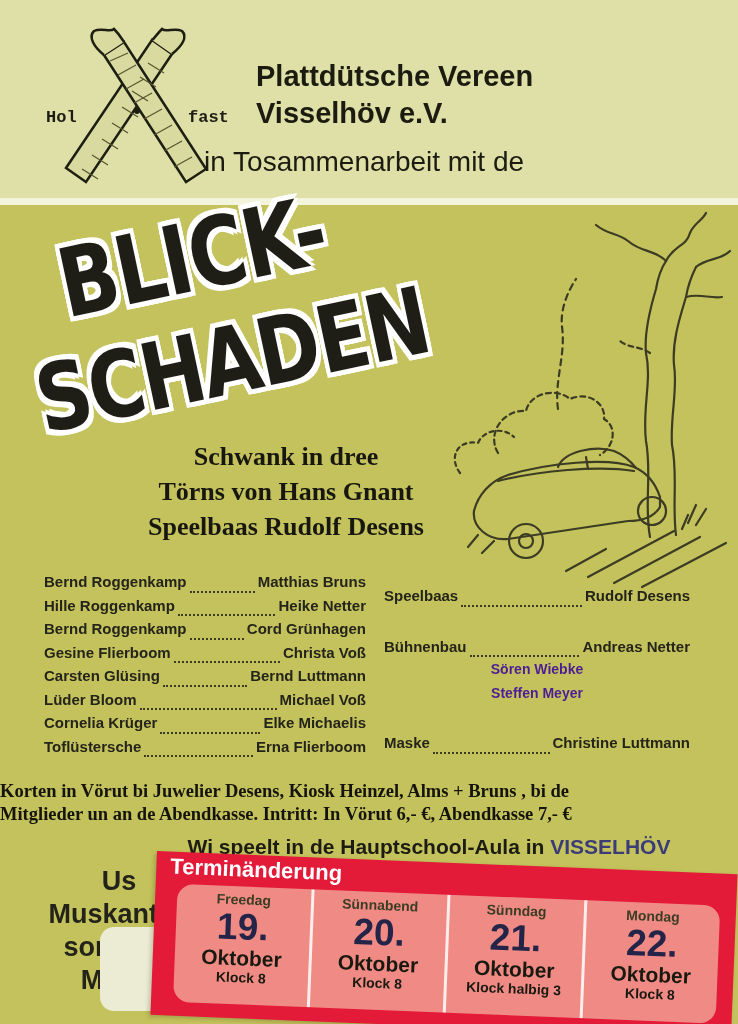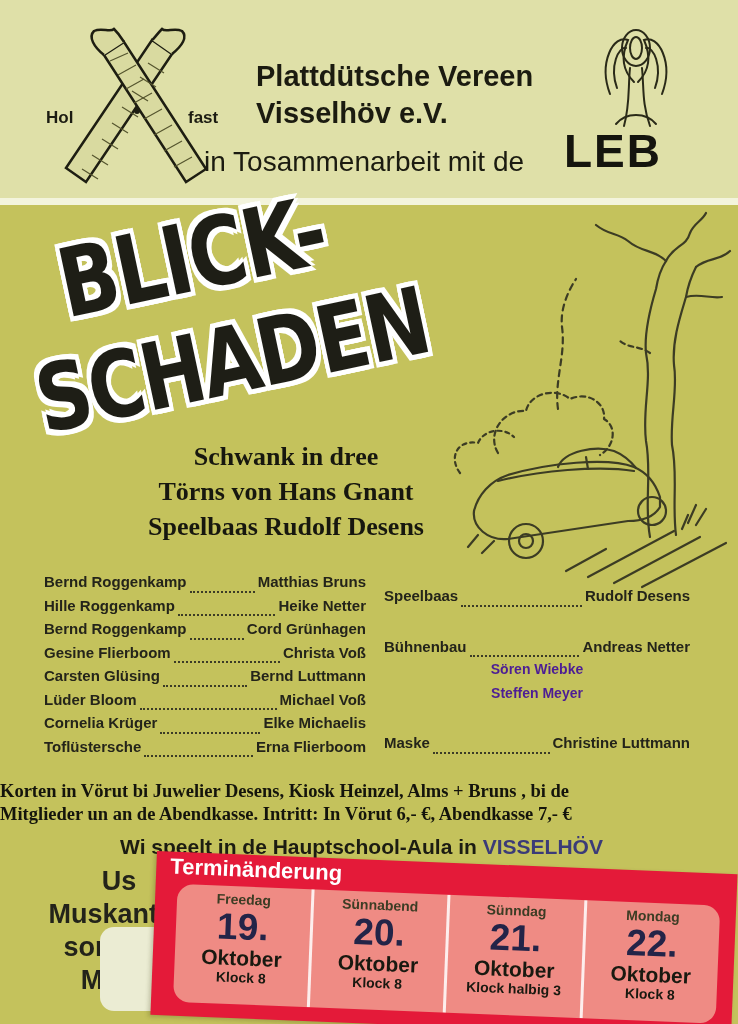--- a/index.html
+++ b/index.html
@@ -3,21 +3,21 @@
 <meta charset="utf-8">
 <style>
   html,body{margin:0;padding:0;background:#ffffff;}
   .poster{position:relative;width:738px;height:1024px;overflow:hidden;
           background:#c4c25c;font-family:"Liberation Sans",sans-serif;}
 
   
   .header{position:absolute;left:0;top:0;width:738px;height:198px;background:#dfe0a8;}
   .separator{position:absolute;left:0;top:198px;width:738px;height:7px;background:#f3f4dc;}
   .crest{position:absolute;left:36px;top:26px;width:200px;height:160px;}
-  .crest-word{position:absolute;font-size:17px;font-weight:bold;color:#1c1c12;}
+  .crest-word{position:absolute;font-size:17px;font-weight:bold;color:#1c1c12;font-family:Liberation Mono, monospace;}
   .crest-word.left{left:46px;top:108px;}
   .crest-word.right{left:188px;top:108px;}
   .org{position:absolute;left:256px;top:58px;font-size:29px;font-weight:bold;
        line-height:37px;color:#1b1b10;}
   .coop{position:absolute;left:204px;top:146px;font-size:28px;color:#1b1b10;}
   .leb{position:absolute;left:556px;top:20px;width:176px;height:162px;}
   .leb-figure{position:absolute;left:26px;top:0;width:104px;height:112px;}
   .leb-text{position:absolute;left:8px;bottom:4px;font-size:46px;font-weight:bold;
             letter-spacing:2px;color:#15150e;font-family:"Liberation Sans",sans-serif;}
 
@@ -44,21 +44,21 @@
         font-weight:600;color:#24241a;white-space:nowrap;}
   .leader{flex:1;border-bottom:2px dotted #3c3c26;margin:0 3px;align-self:flex-end;
         margin-bottom:4px;min-width:12px;}
   .right-name{text-align:center;font-size:14px;font-weight:600;color:#4c1d95;height:23.5px;}
   .gap27{height:27px;} .gap26{height:26px;}
 
   .tickets{position:absolute;left:0;top:575px;width:738px;text-align:left;
         font-family:"Liberation Serif",serif;font-weight:bold;font-size:18.5px;
         line-height:23px;color:#14140c;}
 
-  .venue{position:absolute;left:120px;top:630px;width:618px;
+  .venue{position:absolute;left:120px;top:630px;width:618px;text-align:center;
         font-size:21px;font-weight:bold;color:#1c1c12;white-space:nowrap;}
   .venue .place{color:#3b3b78;}
 
   .music{position:absolute;left:14px;top:660px;width:210px;text-align:center;
         font-size:27px;font-weight:bold;line-height:33px;color:#23231a;z-index:1;}
 
   .cream-box{position:absolute;left:100px;top:722px;width:560px;height:84px;
         background:#ebecd3;border-radius:14px;z-index:2;}
 
   .sticker{position:absolute;left:157px;top:646px;width:581px;height:164px;
@@ -103,36 +103,20 @@
     <div class="crest-word left">Hol</div>
     <div class="crest-word right">fast</div>
 
     <div class="org">
       <div>Plattdütsche Vereen</div>
       <div>Visselhöv e.V.</div>
     </div>
 
     <div class="coop">in Tosammenarbeit mit de</div>
 
-    <div class="leb">
-      <svg class="leb-figure" viewBox="0 0 100 112">
-        <g class="skt">
-          <path d="M26,74 C14,42 30,14 44,20 C36,38 40,52 50,62"></path>
-          <path d="M33,68 C25,46 35,26 42,28"></path>
-          <path d="M78,74 C90,42 74,14 60,20 C68,38 64,52 54,62"></path>
-          <path d="M71,68 C79,46 69,26 62,28"></path>
-          <ellipse cx="52" cy="28" rx="14" ry="18"></ellipse>
-          <ellipse cx="52" cy="28" rx="6" ry="11"></ellipse>
-          <path d="M46,48 C44,68 46,84 40,106"></path>
-          <path d="M58,48 C60,68 58,84 66,106"></path>
-          <path d="M32,104 C42,92 62,92 72,104"></path>
-        </g>
-      </svg>
-      <div class="leb-text">LEB</div>
-    </div>
   </div>
 
   <div class="separator"></div>
 
   <div class="pbody">
 
     <svg class="illustration" viewBox="0 0 300 385">
       <g class="sk">
 
         <path d="M212,332 C206,300 214,268 208,236 C204,204 214,176 208,148 C206,128 212,104 218,84 C220,72 224,62 228,56"></path>

